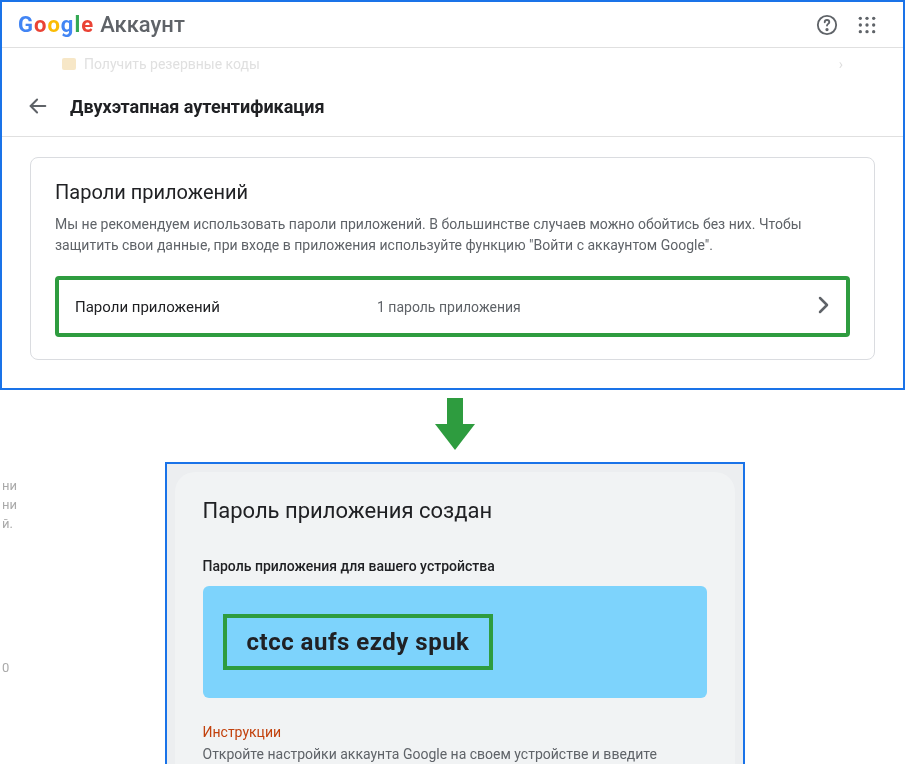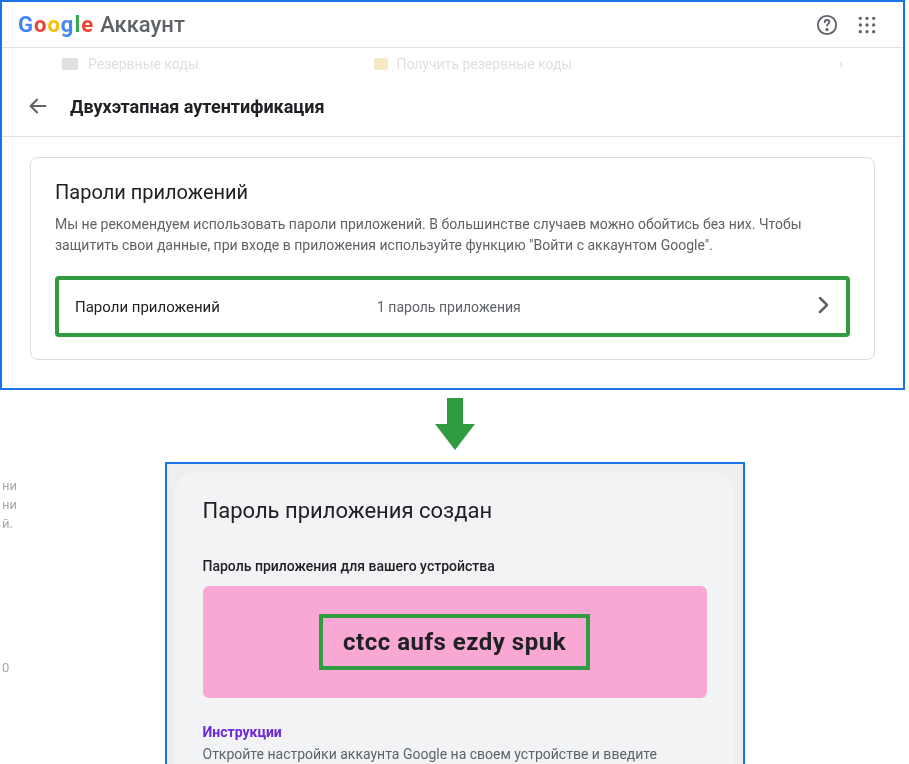--- a/index.html
+++ b/index.html
@@ -31,24 +31,24 @@
 .row-value { font-size: 14px; color: #5f6368; flex: 1; text-align: left; }
 .chevron { color: #5f6368; font-size: 22px; }
 
 .arrow-down { display: flex; justify-content: center; margin: 6px 0; }
 .arrow-svg { fill: #2e9c3f; }
 
 .panel2 { border: 2px solid #1a73e8; width: 580px; margin: 0 auto; background: #eceef0; padding: 0; }
 .dialog { background: #f1f3f4; border-radius: 20px 20px 0 0; margin: 8px 8px 0; padding: 26px 28px 20px; }
 .dialog-title { font-size: 22px; color: #202124; margin-bottom: 35px; }
 .pwd-label { font-size: 14px; color: #202124; font-weight: 500; margin-bottom: 12px; }
-.pwd-box { background: #f9a8d4; border-radius: 6px; padding: 28px 20px; text-align: center; margin-bottom: 26px; }
+.pwd-box { background: #7dd3fc; border-radius: 6px; padding: 28px 20px; margin-bottom: 26px; }
 .pwd-highlight { border: 4px solid #2e9c3f; display: inline-block; padding: 10px 20px; }
 .pwd-text { font-size: 24px; font-weight: 700; color: #202124; letter-spacing: 0.5px; }
-.instr-title { font-size: 14px; font-weight: 700; color: #6d28d9; margin-bottom: 4px; }
+.instr-title { font-size: 14px; font-weight: 400; color: #c2410c; margin-bottom: 4px; }
 .instr-text { font-size: 14px; color: #5f6368; line-height: 1.45; }
 .panel2-wrap { position: relative; }
 .edge { position: absolute; left: 2px; color: #aaa; font-size: 13px; line-height: 1.5; }
 </style>
 </head>
 <body>
 
 <div class="panel1">
   <div class="header">
     <div class="logo">
@@ -77,24 +77,20 @@
           <circle cx="12" cy="12" r="2"></circle>
           <circle cx="20" cy="12" r="2"></circle>
           <circle cx="4" cy="20" r="2"></circle>
           <circle cx="12" cy="20" r="2"></circle>
           <circle cx="20" cy="20" r="2"></circle>
         </svg>
     </div>
   </div>
 
   <div class="faded-row">
-    <div class="left">
-        <div class="faded-icon"></div>
-        <span>Резервные коды</span>
-      </div>
     <div class="mid">
         <div class="faded-icon2"></div>
         <span>Получить резервные коды</span>
       </div>
     <span style="color:#ddd">›</span>
   </div>
 
   <div class="subheader">
     <div class="back-arrow">
       <svg width="22" height="22" viewBox="0 0 24 24" fill="none" stroke="currentColor" stroke-width="2.2" stroke-linecap="round" stroke-linejoin="round">

